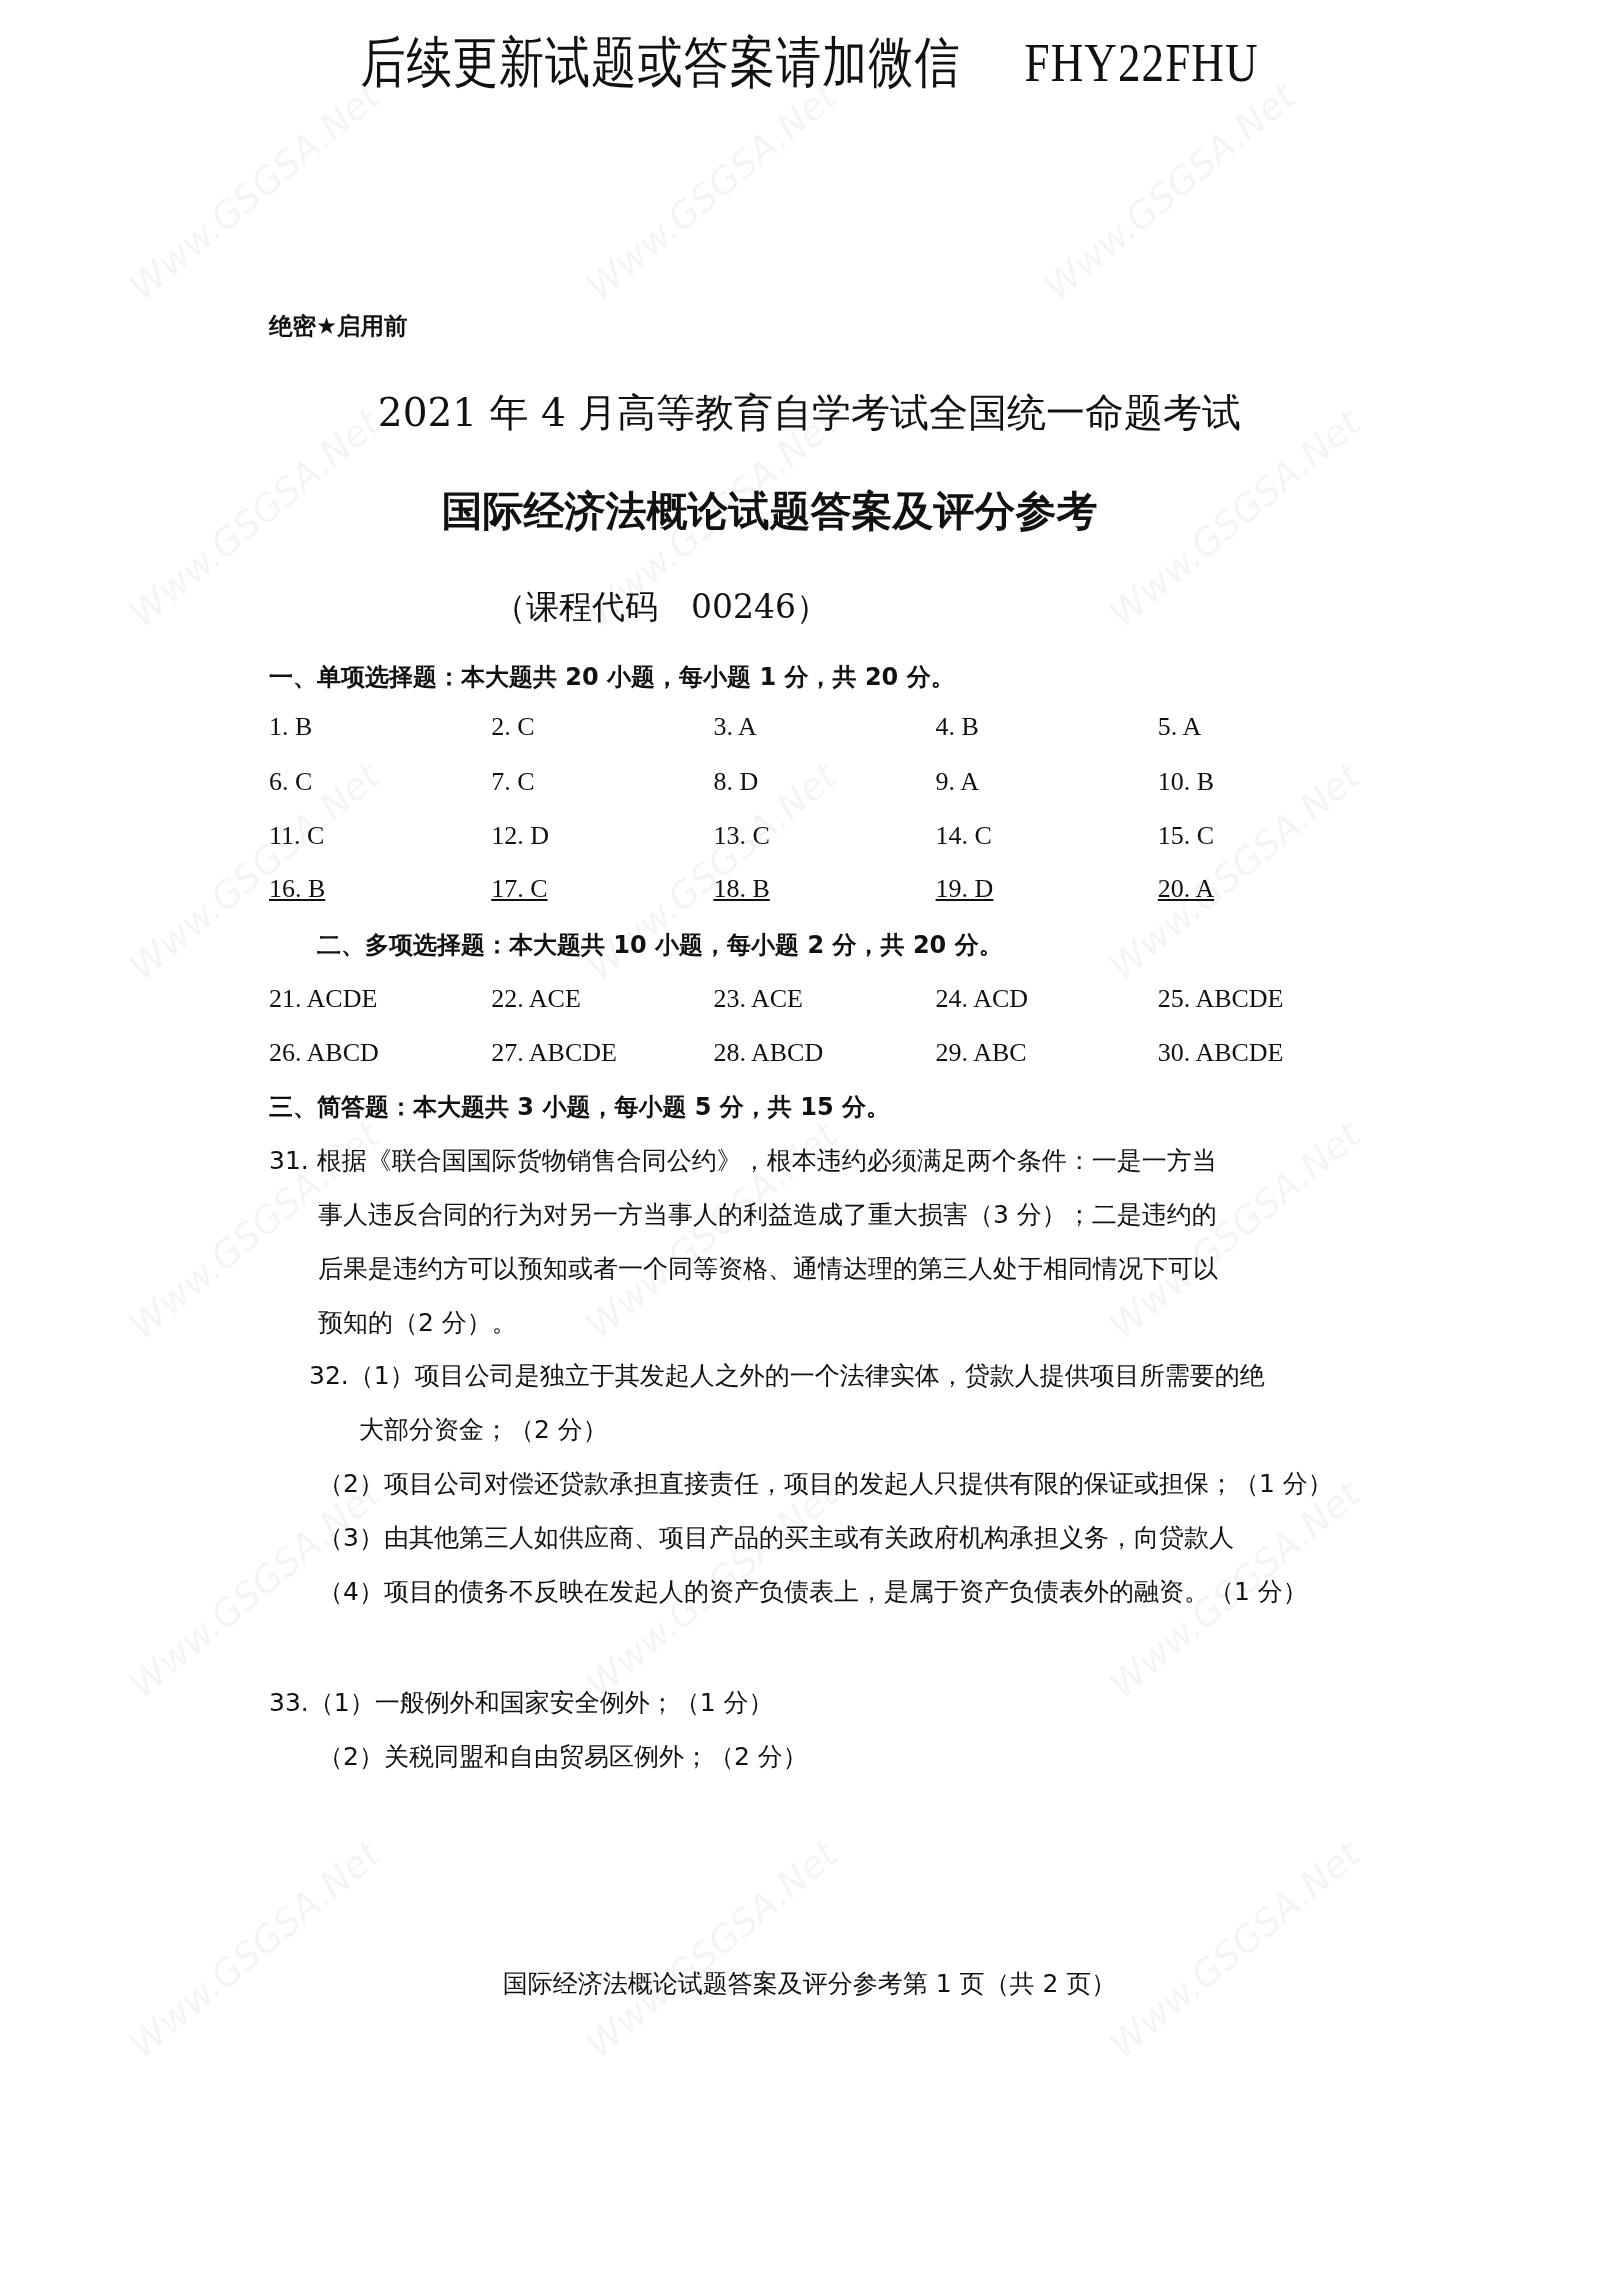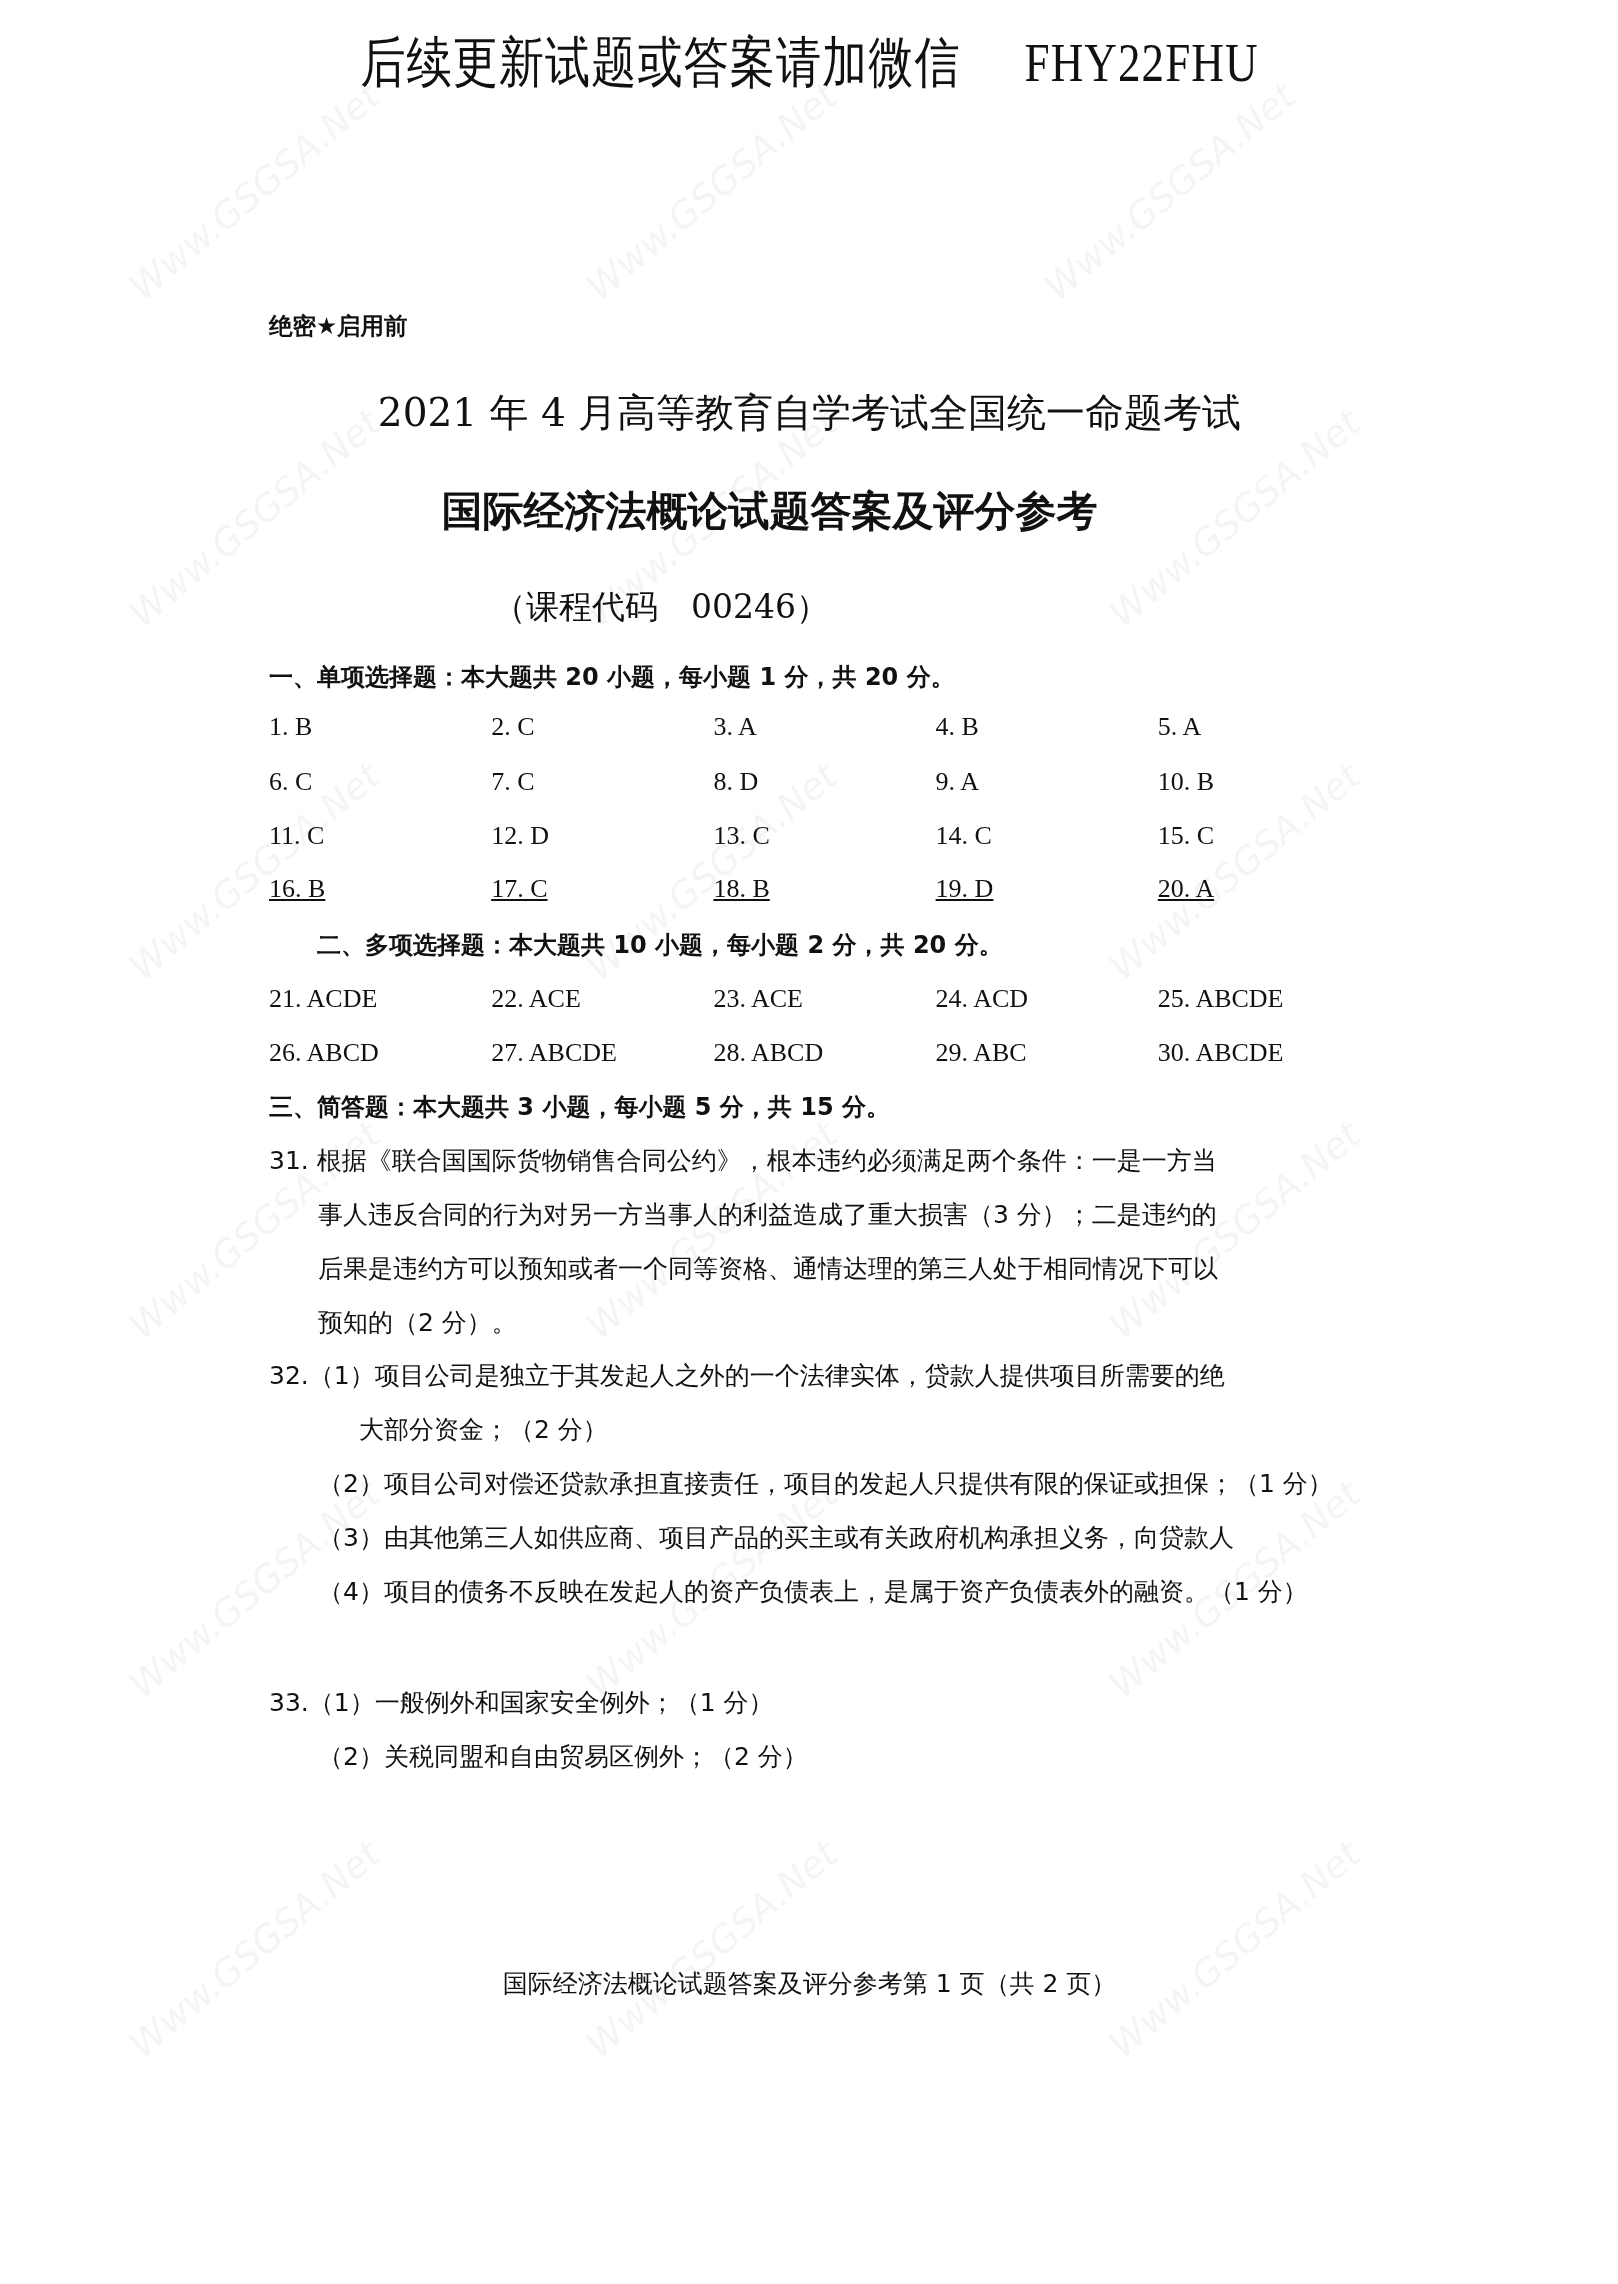--- a/index.html
+++ b/index.html
@@ -108,21 +108,21 @@
 <div class="abs sec-head" style="top:1091px;">三、简答题：本大题共 3 小题，每小题 5 分，共 15 分。</div>
 
 <div class="abs para" style="top:1134px;">
   <span style="display:block;">31. 根据《联合国国际货物销售合同公约》，根本违约必须满足两个条件：一是一方当</span>
   <span class="indent">事人违反合同的行为对另一方当事人的利益造成了重大损害（3 分）；二是违约的</span>
   <span class="indent">后果是违约方可以预知或者一个同等资格、通情达理的第三人处于相同情况下可以</span>
   <span class="indent">预知的（2 分）。</span>
 </div>
 
 <div class="abs para" style="top:1349px;">
-  <span style="display:block;" class="sub">32.（1）项目公司是独立于其发起人之外的一个法律实体，贷款人提供项目所需要的绝</span>
+  <span style="display:block;margin-left:40px;" class="sub">32.（1）项目公司是独立于其发起人之外的一个法律实体，贷款人提供项目所需要的绝</span>
   <span class="indent2 sub" style="padding-left:90px;">大部分资金；（2 分）</span>
   <span class="indent sub">（2）项目公司对偿还贷款承担直接责任，项目的发起人只提供有限的保证或担保；（1 分）</span>
   <span class="indent sub">（3）由其他第三人如供应商、项目产品的买主或有关政府机构承担义务，向贷款人</span>
   <span class="indent sub">（4）项目的债务不反映在发起人的资产负债表上，是属于资产负债表外的融资。（1 分）</span>
 </div>
 
 <div class="abs para" style="top:1676px;">
   <span style="display:block;" class="sub">33.（1）一般例外和国家安全例外；（1 分）</span>
   <span class="indent sub">（2）关税同盟和自由贸易区例外；（2 分）</span>
 </div>

